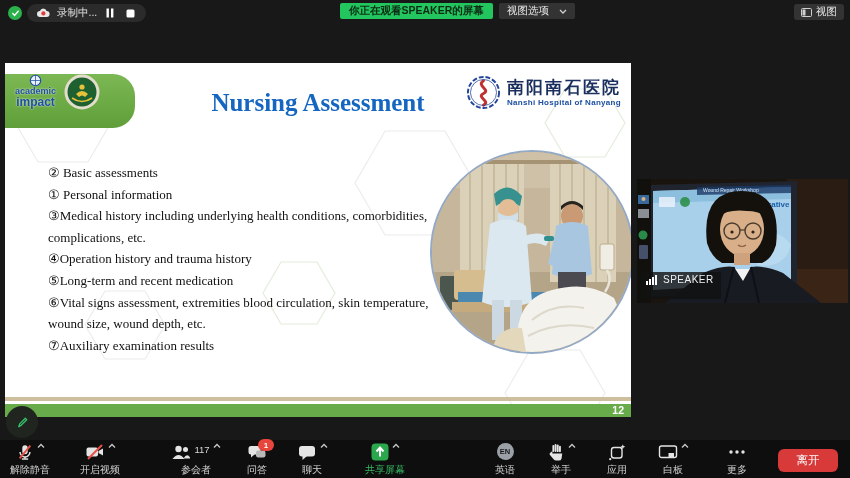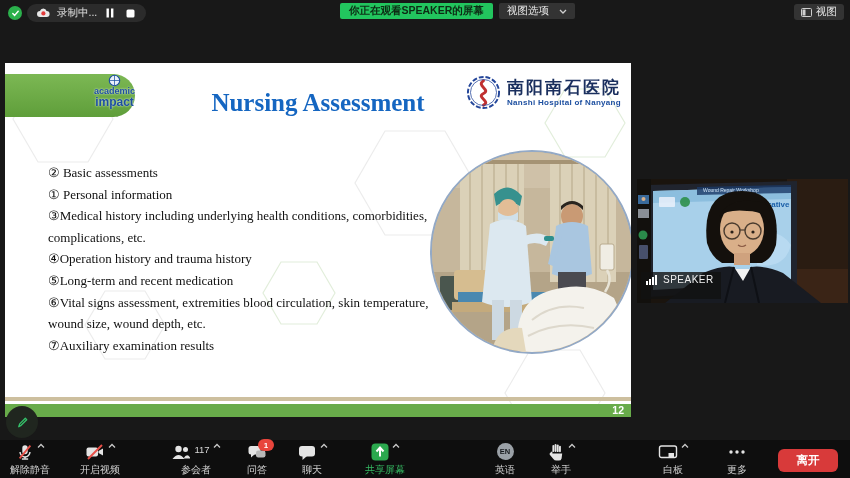--- a/index.html
+++ b/index.html
@@ -16,23 +16,23 @@
   .watch-banner{position:absolute;left:340px;top:3px;height:16px;background:#22c55e;border-radius:2px;
                 display:flex;align-items:center;padding:0 9px;color:#0d2b14;font-size:10.5px;font-weight:bold;}
   .viewopt-pill{position:absolute;left:499px;top:3px;height:16px;background:#333;border-radius:2px;
                 display:flex;align-items:center;gap:10px;padding:0 8px;color:#e8e8e8;font-size:10.5px;}
   .view-pill{position:absolute;right:6px;top:4px;height:16px;background:#333;border-radius:3px;
              display:flex;align-items:center;gap:4px;padding:0 7px;color:#e8e8e8;font-size:10.5px;margin-left:42px;}
 
   
   .slide{position:absolute;left:5px;top:63px;width:626px;height:354px;background:#ffffff;overflow:hidden;}
   .hexbg{position:absolute;left:0;top:0;}
-  .slide-banner{position:absolute;left:0;top:11px;width:120px;height:43px;
+  .slide-banner{position:absolute;left:0;top:11px;width:120px;height:54px;
                 background:linear-gradient(#7cb854,#5f9e3a);border-radius:0 22px 22px 0;
-                display:flex;align-items:flex-end;padding-left:10px;gap:8px;flex-direction:column;}
+                display:flex;align-items:flex-start;padding-left:10px;gap:8px;}
   .ai-logo{display:flex;flex-direction:column;align-items:center;line-height:1;}
   .ai-logo .l1{color:#1d4fa0;font-size:9px;font-weight:bold;text-shadow:0 0 2px #fff;}
   .ai-logo .l2{color:#1d4fa0;font-size:12px;font-weight:bold;text-shadow:0 0 2px #fff;}
   .slide-title{position:absolute;left:0;top:26px;width:626px;text-align:center;
                font-family:"Liberation Serif","DejaVu Serif",serif;font-weight:bold;
                font-size:25px;color:#1566C1;}
   .hosp{position:absolute;right:10px;top:12px;display:flex;align-items:center;gap:6px;}
   .hosp-text{display:flex;flex-direction:column;align-items:center;line-height:1.15;}
   .hosp-cn{font-family:"Liberation Serif","DejaVu Serif",serif;font-weight:bold;
            font-size:17px;color:#1a2f5e;letter-spacing:2px;}
@@ -61,21 +61,21 @@
            align-items:center;gap:2px;cursor:pointer;min-width:56px;}
   .tb-row{display:flex;align-items:flex-start;gap:3px;height:18px;position:relative;}
   .tb-label{font-size:10px;color:#d2d2d2;white-space:nowrap;}
   .tb-label.green{color:#35B761;}
   .tb-count{color:#d8d8d8;font-size:9.5px;margin-top:1px;}
   .badge{position:absolute;right:-7px;top:-4px;background:#E8453C;color:#fff;border-radius:8px;
          min-width:12px;height:12px;font-size:8px;font-weight:bold;display:flex;align-items:center;
          justify-content:center;padding:0 2px;}
   .leave-btn{position:absolute;left:778px;top:9px;width:60px;height:23px;background:#D83A3A;
              border-radius:6px;color:#fff;font-size:11.5px;display:flex;align-items:center;
-             justify-content:center;cursor:pointer;font-weight:bold;}
+             justify-content:center;cursor:pointer;font-weight:normal;}
   .en-circle{width:17px;height:17px;border-radius:50%;background:#9aa0a6;color:#15181c;
              font-size:7.5px;font-weight:bold;display:flex;align-items:center;justify-content:center;}
 </style>
 </head>
 <body>
 
 <div id="screen">
 
   <div class="shield">
     <svg width="9" height="9" viewBox="0 0 10 10">
@@ -400,20 +400,30 @@
           <rect x="12" y="2.8" width="1.9" height="6.5" rx="0.95" fill="#e4e4e4"></rect>
           <path d="M5.4 8 L3 10 q-1 1 0 2 l3.4 4 q1 1.6 3 1.6 l2.4 0 q2.2 0 2.8 -2.2 l0.6 -5 l-9.8 0 Z" fill="#e4e4e4"></path>
         </svg>
         <svg width="8" height="6" viewBox="0 0 8 6">
             <polyline points="1,4.5 4,1.5 7,4.5" stroke="#c8c8c8" stroke-width="1.3" fill="none"></polyline>
           </svg>
       </div>
       <div class="tb-label">举手</div>
     </div>
 
+    <div class="tb-item" style="left:617px">
+      <div class="tb-row">
+        <svg width="18" height="18" viewBox="0 0 18 18">
+          <rect x="3.5" y="4.5" width="10.5" height="10.5" rx="2.5" stroke="#e4e4e4" stroke-width="1.4" fill="none"></rect>
+          <path d="M14.8 1.2 l0.7 1.8 l1.8 0.7 l-1.8 0.7 l-0.7 1.8 l-0.7 -1.8 l-1.8 -0.7 l1.8 -0.7 Z" fill="#e4e4e4"></path>
+          <circle cx="2.2" cy="16.2" r="1.1" fill="#e4e4e4"></circle>
+        </svg>
+      </div>
+      <div class="tb-label">应用</div>
+    </div>
 
     <div class="tb-item" style="left:673px">
       <div class="tb-row">
         <svg width="20" height="18" viewBox="0 0 20 18">
           <rect x="1.5" y="3" width="17" height="11.5" rx="2" stroke="#e4e4e4" stroke-width="1.4" fill="none"></rect>
           <rect x="10.5" y="10" width="5.5" height="4.5" fill="#e4e4e4"></rect>
         </svg>
         <svg width="8" height="6" viewBox="0 0 8 6">
             <polyline points="1,4.5 4,1.5 7,4.5" stroke="#c8c8c8" stroke-width="1.3" fill="none"></polyline>
           </svg>

